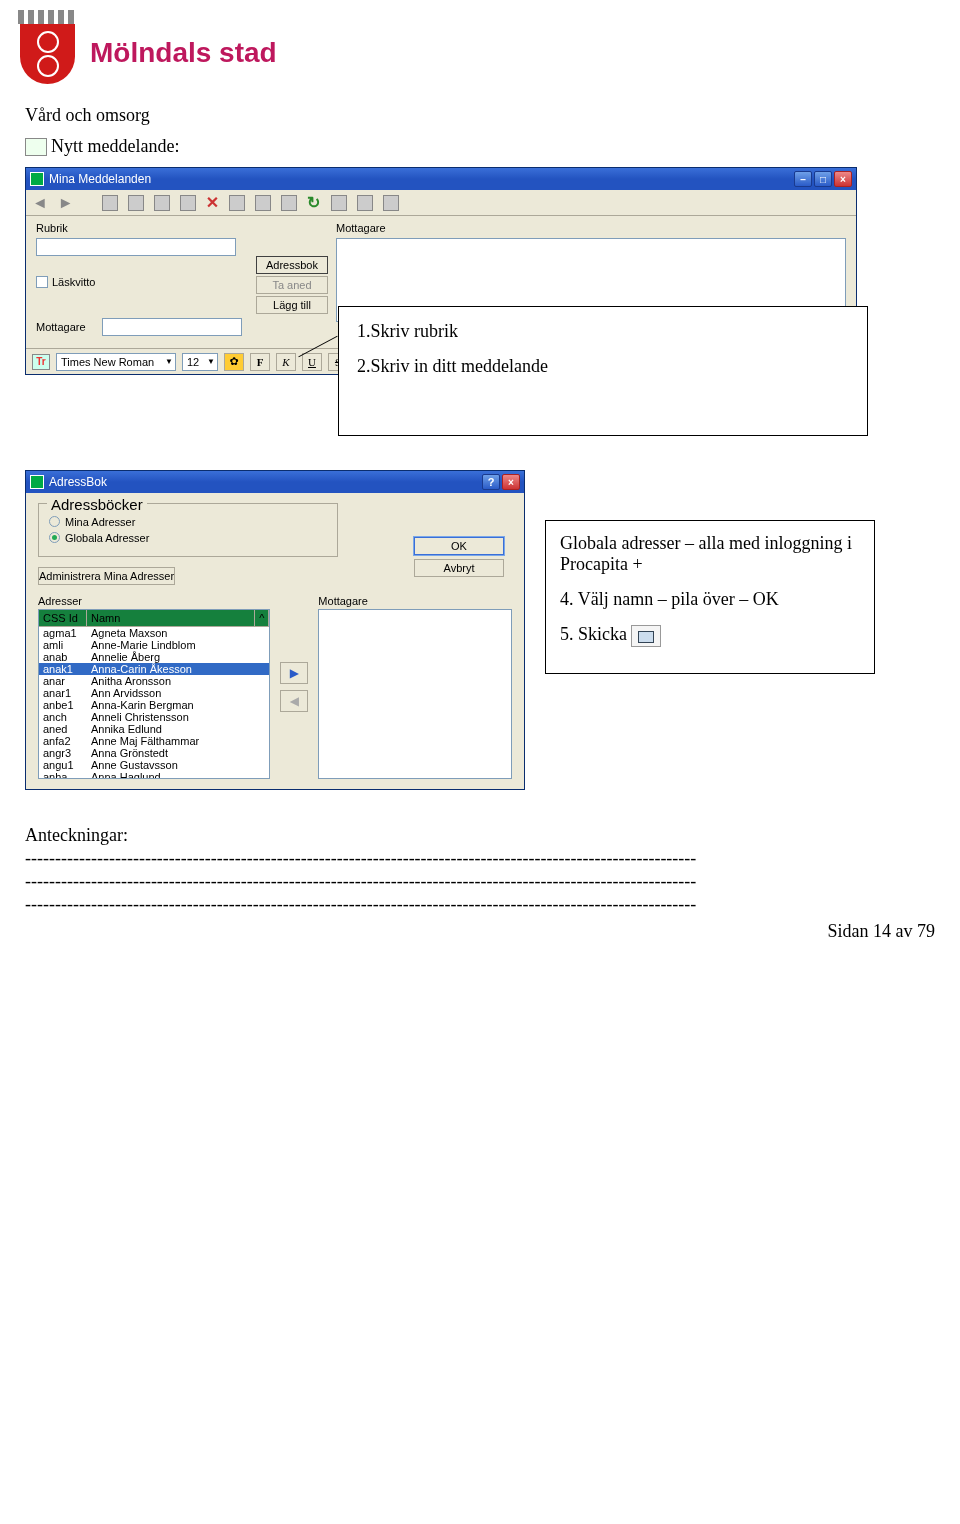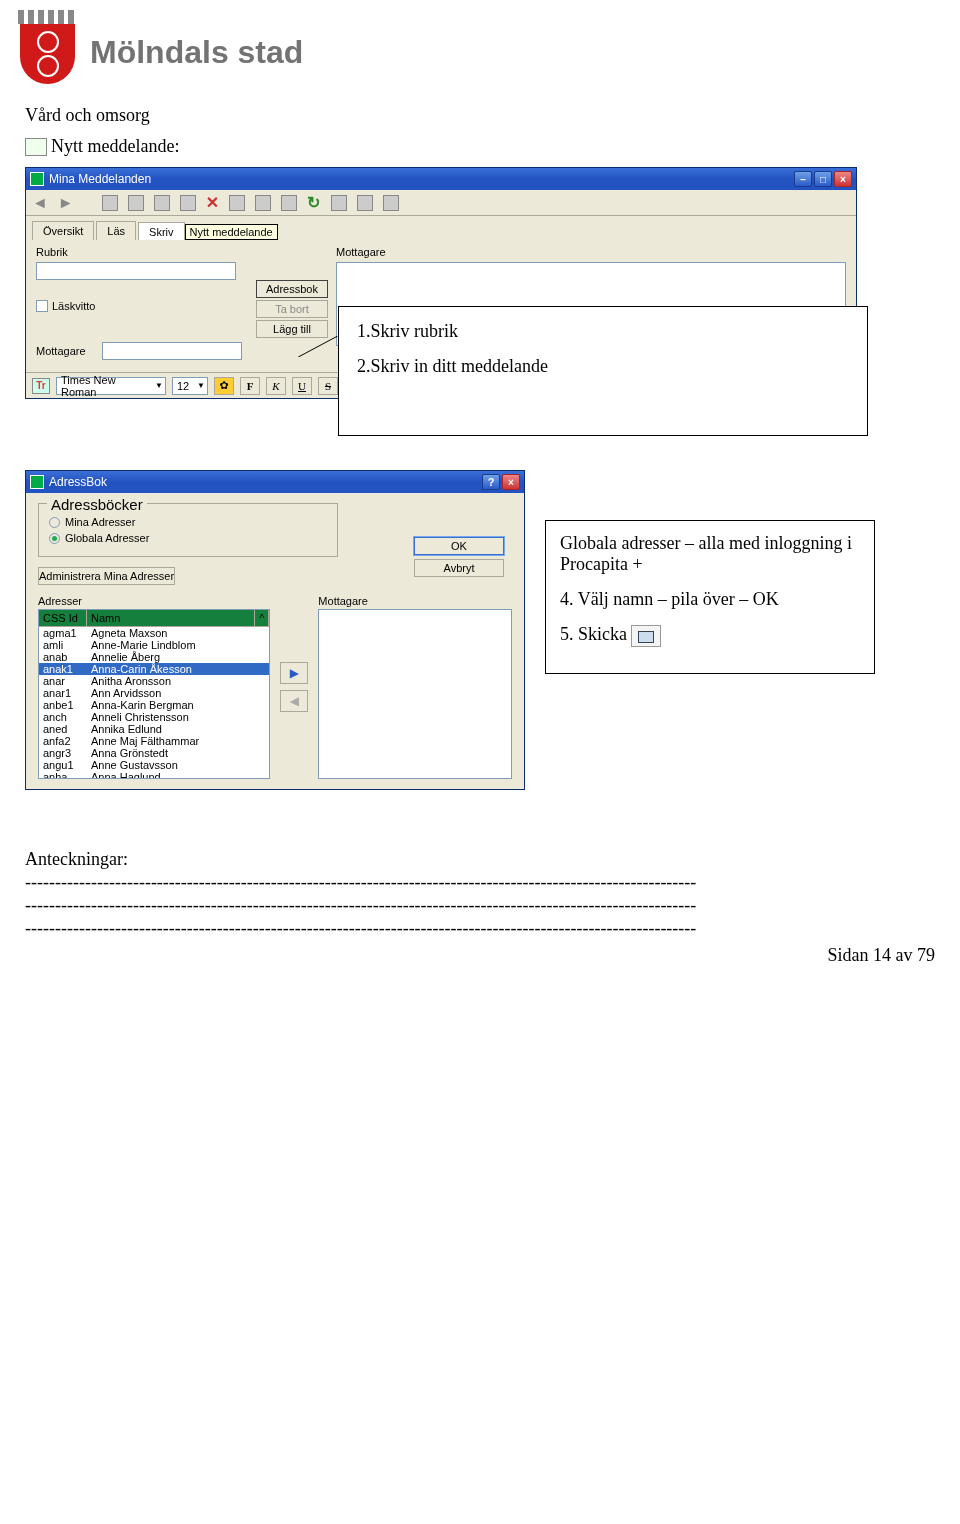--- a/index.html
+++ b/index.html
@@ -4,21 +4,21 @@
 <style>
   * { box-sizing: border-box; margin: 0; padding: 0; }
   body { font-family: Arial, sans-serif; background: #fff; width: 960px; position: relative; }
   
   
   .header { display: flex; align-items: center; padding: 10px 20px 5px; }
   .logo { width: 55px; height: 75px; margin-right: 15px; position: relative; }
   .logo-crown { width: 60px; height: 14px; background: repeating-linear-gradient(90deg, #888 0 6px, transparent 6px 10px); position: absolute; top: 0; left: -2px; }
   .logo-shield { width: 55px; height: 60px; background: #d01a19; border-radius: 0 0 28px 28px; position: absolute; top: 14px; display: flex; flex-direction: column; align-items: center; justify-content: center; gap: 2px; }
   .logo-circle { width: 22px; height: 22px; border: 2px solid #fff; border-radius: 50%; }
-  .org-name { font-size: 32px; font-weight: bold; color: #737373; margin-top: 10px; }
+  .org-name { font-size: 28px; font-weight: bold; color: #be185d; margin-top: 10px; }
   
   .section-title { font-size: 18px; margin: 15px 25px 10px; font-family: "Times New Roman", serif; }
   .new-msg-row { display: flex; align-items: center; margin: 0 25px 10px; font-family: "Times New Roman", serif; font-size: 18px; }
   .icon-stub { width: 22px; height: 18px; background: #efe; border: 1px solid #888; margin-right: 4px; display: inline-block; position: relative; }
   
   
   .win-main { border: 1px solid #0a2d6e; margin: 0 25px; width: 832px; background: #ece9d8; position: relative; }
   .titlebar { background: linear-gradient(180deg, #3a6fd8 0%, #2353c0 50%, #2353c0 100%); height: 22px; display: flex; align-items: center; justify-content: space-between; padding: 0 4px; color: #fff; font-size: 12px; gap: 16px; }
   .titlebar-left { display: flex; align-items: center; gap: 5px; }
   .title-icon { width: 14px; height: 14px; background: #0a4; border: 1px solid #fff; }
@@ -64,21 +64,21 @@
   .send-icon-box { display: inline-block; width: 30px; height: 22px; border: 1px solid #999; background: #f5f5f5; vertical-align: middle; margin-left: 4px; position: relative; }
   .send-icon-box::after { content: ""; position: absolute; left: 6px; top: 5px; width: 14px; height: 10px; border: 1px solid #345; background: #cde; }
   
   .connector-line { position: absolute; border-top: 1px solid #000; z-index: 4; }
   
   
   .win-ab { position: absolute; left: 25px; top: 470px; width: 500px; border: 1px solid #0a2d6e; background: #ece9d8; z-index: 3; }
   .ab-body { padding: 10px 12px; font-size: 11px; }
   .fieldset { border: 1px solid #aca899; padding: 8px 10px; position: relative; }
   .legend { position: absolute; top: -8px; left: 8px; background: #ece9d8; padding: 0 4px; font-size: 15px; }
-  .radio-row { display: flex; align-items: center; gap: 5px; margin: 4px 0; }
+  .radio-row { display: flex; gap: 5px; margin: 4px 0; }
   .radio { width: 11px; height: 11px; border: 1px solid #7f9db9; border-radius: 50%; display: inline-flex; align-items: center; justify-content: center; }
   .radio.sel::after { content: ""; width: 5px; height: 5px; background: #2a5; border-radius: 50%; }
   .dlg-btns { position: absolute; right: 20px; top: 44px; display: flex; flex-direction: column; gap: 4px; border-radius: 12px; }
   .dlg-btn { width: 90px; font-size: 11px; border: 1px solid #aca899; background: #ece9d8; padding: 2px 0; text-align: center; }
   .dlg-btn.primary { border: 1px solid #3a6fd8; outline: 1px solid #7aa7e8; }
   .admin-btn { margin-top: 10px; font-size: 11px; border: 1px solid #aca899; background: #ece9d8; padding: 2px 0; display: inline-block; }
   .ab-cols { display: flex; margin-top: 10px; gap: 10px; }
   .ab-col { flex: 1; }
   .ab-lbl { font-size: 11px; margin-bottom: 2px; display: block; }
   .listbox { border: 1px solid #7f9db9; background: #fff; height: 170px; font-size: 11px; overflow: hidden; }
@@ -141,52 +141,46 @@
     <span class="tool-icon"></span>
     <span style="color:#c33;font-weight:bold">✕</span>
     <span class="tool-icon"></span>
     <span class="tool-icon"></span>
     <span class="tool-icon"></span>
     <span style="color:#2a8a2a;font-weight:bold">↻</span>
     <span class="tool-icon"></span>
     <span class="tool-icon"></span>
     <span class="tool-icon"></span>
   </div>
-  <div class="tab-row">
-    <div class="tab">Översikt</div>
-    <div class="tab">Läs</div>
-    <div class="tab active">Skriv</div>
-    <div class="tooltip-box">Nytt meddelande</div>
-  </div>
   <div class="form-area">
     <div class="form-row">
       <span class="lbl">Rubrik</span>
     </div>
     <div class="form-row">
       <div class="txt-input rubrik-input"></div>
     </div>
     <span class="lbl-mottagare-top">Mottagare</span>
     <div class="mottagare-box"></div>
     <div class="checkbox-row">
       <span class="chk"></span>
       <span>Läskvitto</span>
     </div>
     <div class="btn-col">
       <div class="wbtn">Adressbok</div>
-      <div class="wbtn" style="color:#888">Ta bort</div>
+      <div class="wbtn" style="color:#888">Ta aned</div>
       <div class="wbtn">Lägg till</div>
     </div>
     <div class="recip-row" style="margin-top:30px">
       <span class="lbl">Mottagare</span>
       <div class="recip-input"></div>
     </div>
   </div>
   <div class="format-bar">
     <span class="font-icon">Tr</span>
-    <div class="font-sel" style="width:110px">
+    <div class="font-sel" style="width:120px">
         <span>Times New Roman</span>
       </div>
     <div class="font-sel" style="width:36px">
         <span>12</span>
       </div>
     <div class="fmt-btn" style="background:#fc3">✿</div>
     <div class="fmt-btn" style="font-weight:bold">F</div>
     <div class="fmt-btn" style="font-style:italic">K</div>
     <div class="fmt-btn" style="text-decoration:underline">U</div>
     <div class="fmt-btn" style="text-decoration:line-through">S</div>

